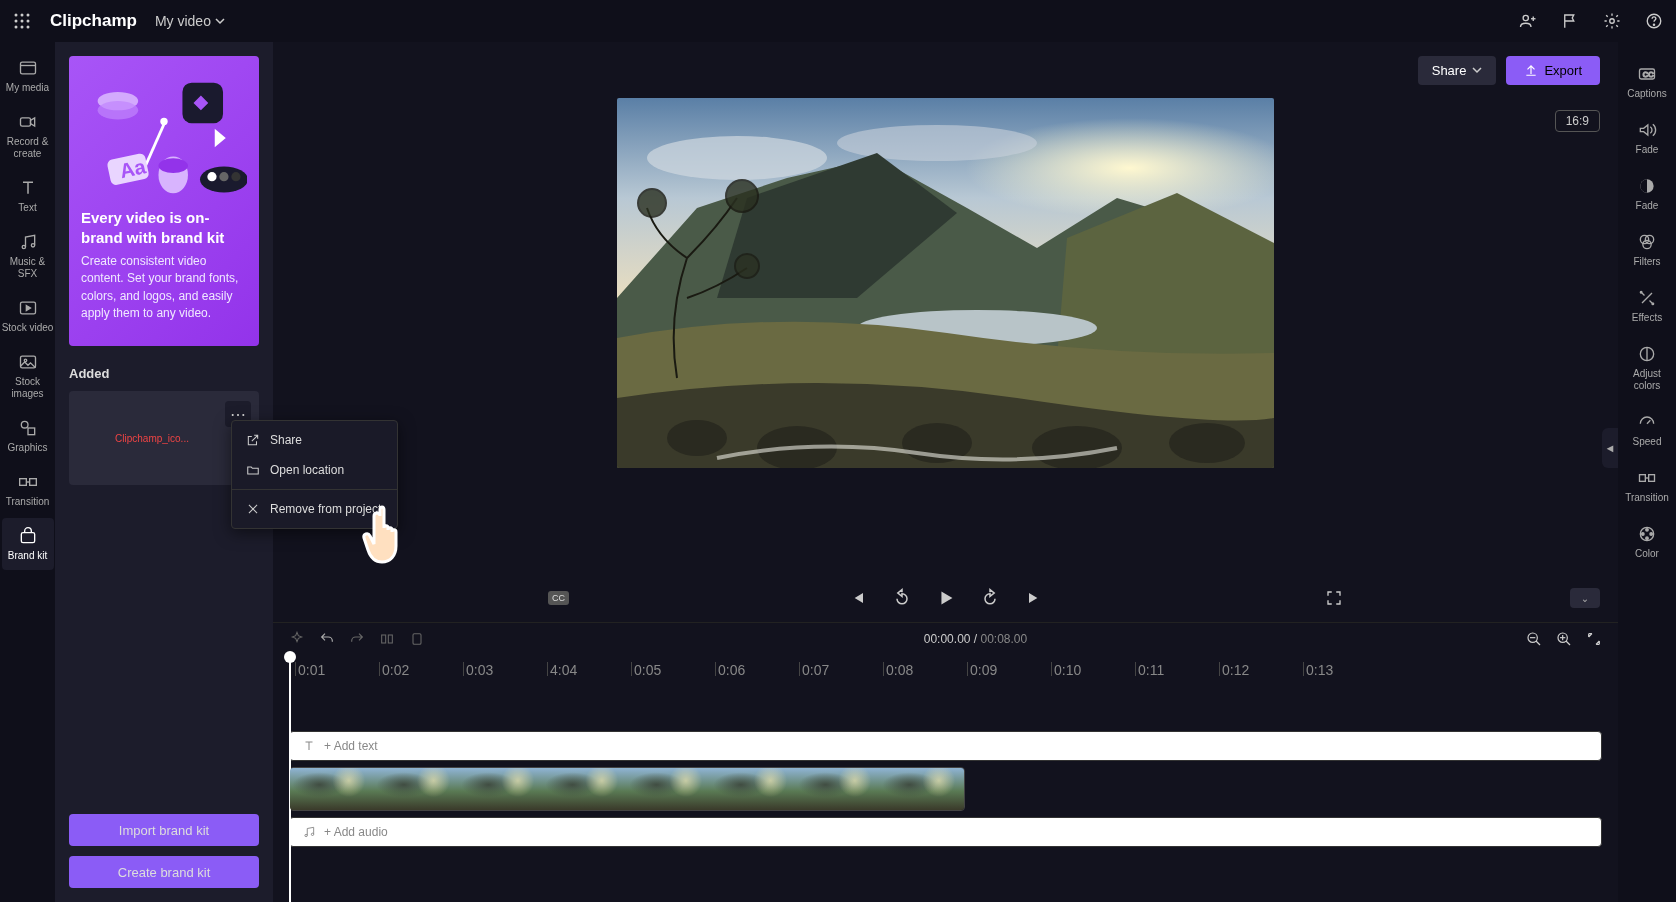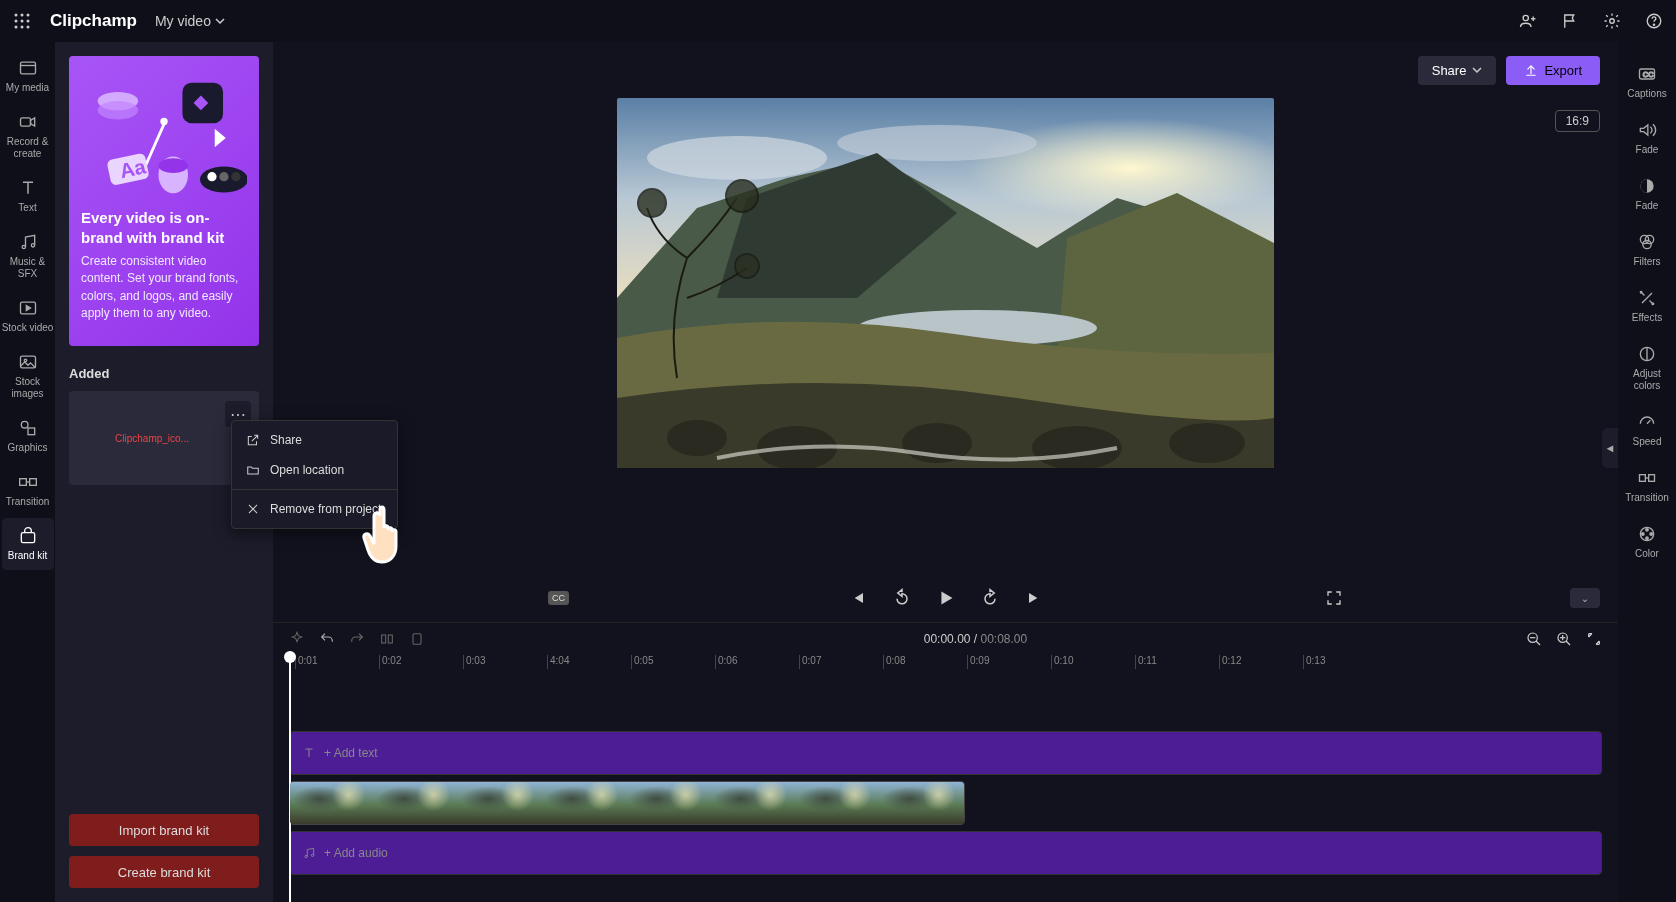--- a/index.html
+++ b/index.html
@@ -17,43 +17,43 @@
 .rail-ico { width:20px; height:20px; margin:0 auto 4px; display:block; }
 .side-panel { width:218px; background:#1c1c2b; padding:14px; overflow:hidden; display:flex; flex-direction:column; }
 .promo { background:linear-gradient(135deg,#a855f7,#9333ea); border-radius:4px; padding:12px; height:290px; position:relative; overflow:hidden; }
 .promo-art { height:140px; display:flex; flex-wrap:wrap; align-items:center; justify-content:center; gap:8px; position:relative; }
 .promo h4 { font-size:15px; color:#fff; font-weight:600; margin-bottom:6px; line-height:1.3; }
 .promo p { font-size:12px; color:#f0e8ff; line-height:1.45; }
 .sect-lbl { font-size:13px; margin:20px 0 10px; color:#ddd; font-weight:600; }
 .asset-tile { background:#2a2a3a; border-radius:4px; height:94px; position:relative; display:flex; align-items:center; justify-content:center; padding:0 36px 0 12px; }
 .asset-name { font-size:10px; color:#ef4444; overflow:hidden; text-overflow:ellipsis; white-space:nowrap; }
 .asset-menu-btn { position:absolute; top:10px; right:8px; width:26px; height:26px; border-radius:4px; background:#1c1c2b; display:flex; align-items:center; justify-content:center; cursor:pointer; font-size:16px; color:#ccc; }
-.side-btn { width:100%; height:32px; background:#7f1d1d; border:none; color:#ddd; font-size:13px; border-radius:4px; margin-top:10px; cursor:pointer; }
+.side-btn { width:100%; height:32px; background:#8b5cf6; border:none; color:#ddd; font-size:13px; border-radius:4px; margin-top:10px; cursor:pointer; }
 .stage-wrap { flex:1; display:flex; flex-direction:column; background:#12121e; position:relative; }
 .stage-top { height:56px; display:flex; align-items:center; justify-content:flex-end; padding:0 18px; gap:10px; }
 .share-btn { background:#2a2a3a; color:#fff; border:none; padding:7px 14px; border-radius:4px; font-size:13px; cursor:pointer; display:flex; align-items:center; gap:6px; }
 .export-btn { background:#8b5cf6; color:#000000; border:none; padding:7px 18px; border-radius:4px; font-size:13px; cursor:pointer; display:flex; align-items:center; gap:6px; }
 .preview-area { flex:1; display:flex; align-items:flex-start; justify-content:center; position:relative; padding-top:0; }
 .preview { width:657px; height:370px; margin-top:0; border-radius:2px; overflow:hidden; position:relative; }
 .ratio-badge { position:absolute; right:18px; top:12px; background:transparent; border:1px solid #555; border-radius:4px; padding:3px 10px; font-size:12px; color:#ccc; cursor:pointer; }
 .controls { height:48px; display:flex; align-items:center; justify-content:center; gap:22px; position:relative; }
 .ctrl-ico { cursor:pointer; width:22px; height:22px; display:flex; align-items:center; justify-content:center; color:#ccc; }
 .cc-badge { position:absolute; left:275px; background:#555; padding:2px 4px; border-radius:3px; font-size:9px; color:#ddd; cursor:pointer; }
 .fs-badge { position:absolute; right:275px; cursor:pointer; color:#ccc; }
 .timeline { height:280px; background:#12121e; border-top:1px solid #222; }
 .tl-tools { height:32px; display:flex; align-items:center; justify-content:space-between; padding:0 16px; }
 .tl-tools-left { display:flex; gap:14px; color:#666; }
 .tl-time { font-size:12px; color:#ccc; }
 .tl-tools-right { display:flex; gap:14px; color:#ccc; }
-.ruler { height:28px; display:flex; align-items:flex-start; padding-left:16px; font-size:10px; color:#888; position:relative; }
+.ruler { height:28px; display:flex; align-items:center; padding-left:16px; font-size:14px; color:#888; position:relative; }
 .ruler-mark { width:84px; flex-shrink:0; border-left:1px solid #444; padding-left:2px; height:14px; }
 .playhead { position:absolute; left:16px; top:0; width:2px; height:250px; background:#fff; }
 .playhead::before { content:''; position:absolute; top:-4px; left:-5px; width:12px; height:12px; background:#fff; border-radius:50%; }
 .tracks { padding:48px 16px 0; display:flex; flex-direction:column; gap:6px; }
-.track { height:44px; border:1px solid #333; border-radius:4px; display:flex; align-items:center; padding:0 12px; font-size:12px; color:#888; gap:8px; background:#4c1d95; }
+.track { height:30px; border:1px solid #333; border-radius:4px; display:flex; align-items:center; padding:0 12px; font-size:12px; color:#888; gap:8px; background:#ffffff; }
 .video-track { height:44px; display:flex; overflow:hidden; border-radius:4px; }
 .vclip { width:676px; height:44px; display:flex; border-radius:4px; overflow:hidden; border:1px solid #444; }
 .thumb { flex:1; background:linear-gradient(180deg,#8fb4d4 0%,#5a7a54 55%,#3a3a2a 100%); position:relative; }
 .thumb::after { content:''; position:absolute; inset:0; background:radial-gradient(circle at 70% 30%, rgba(255,240,180,0.6) 0%, transparent 25%), radial-gradient(ellipse at 35% 40%, rgba(60,70,60,0.9) 0%, transparent 35%); }
 .right-rail { width:58px; background:#0f0f1a; display:flex; flex-direction:column; align-items:center; padding-top:14px; gap:4px; }
 .rr-item { width:54px; text-align:center; padding:8px 0; cursor:pointer; font-size:10px; color:#aaa; line-height:1.2; }
 .ctx-menu { position:absolute; left:231px; top:420px; width:167px; background:#1a1a28; border:1px solid #333; border-radius:4px; z-index:50; padding:4px 0; box-shadow:0 4px 16px rgba(0,0,0,0.5); }
 .ctx-item { padding:8px 14px; font-size:12px; color:#ddd; cursor:pointer; display:flex; align-items:center; gap:10px; }
 .ctx-sep { height:1px; background:#333; margin:4px 0; }
 .cursor-hand { position:absolute; left:360px; top:500px; z-index:60; }

